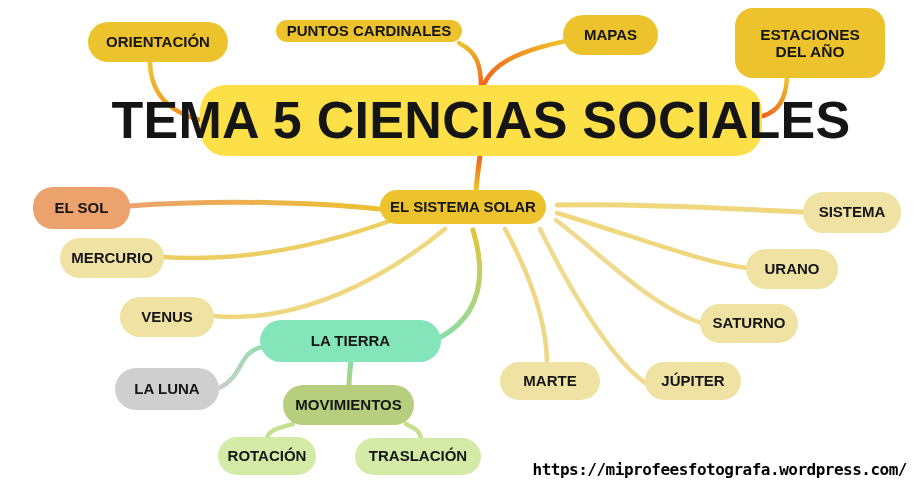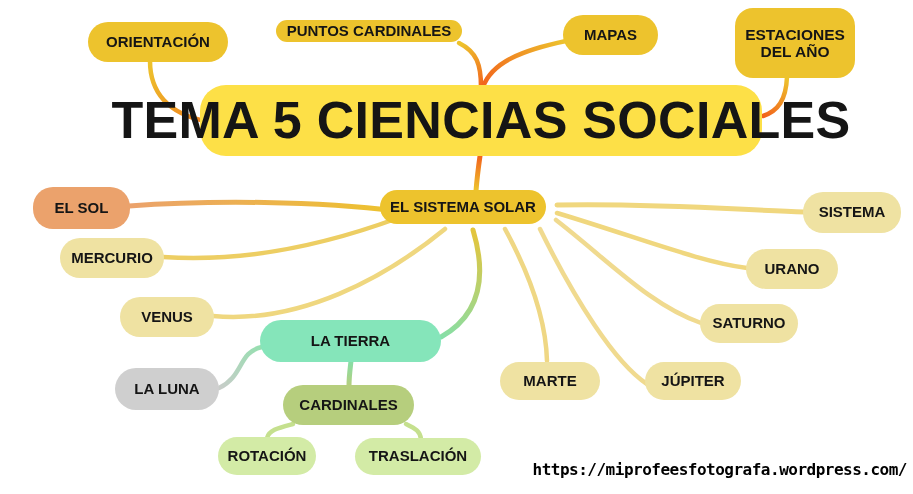--- a/index.html
+++ b/index.html
@@ -14,21 +14,21 @@
     font-size:15px;text-align:center;line-height:1.12;
   }
   .gold{background:#EDC32D;}
   .center{background:#fde047;border-radius:26px;font-size:52px;font-weight:800;letter-spacing:.3px;text-align:right;}
   .planet{background:#EFE2A2;}
   .sun{background:#EBA26C;}
   .earth{background:#85E5BA;border-radius:21px;}
   .moon{background:#CFCFCF;border-radius:21px;}
   .mov{background:#B6CE7D;}
   .movchild{background:#D3EBA6;}
-  .wrap{white-space:normal;font-size:15.5px;border-radius:18px;padding:0 3px;}
+  .wrap{white-space:normal;font-size:15.5px;border-radius:18px;padding:0 18px;}
   #watermark{
     position:absolute;right:6px;top:460px;color:#000;
     font-family:"DejaVu Sans Mono",monospace;font-weight:700;font-size:16px;letter-spacing:-0.5px;
   }
 </style>
 </head>
 <body>
 
 <div id="canvas">
 
@@ -108,18 +108,18 @@
   <div class="node planet" style="left:120px;top:297px;width:94px;height:40px;">VENUS</div>
 
   <div class="node planet" style="left:803px;top:192px;width:98px;height:41px;">SISTEMA</div>
   <div class="node planet" style="left:746px;top:249px;width:92px;height:40px;">URANO</div>
   <div class="node planet" style="left:700px;top:304px;width:98px;height:39px;">SATURNO</div>
   <div class="node planet" style="left:645px;top:362px;width:96px;height:38px;">JÚPITER</div>
   <div class="node planet" style="left:500px;top:362px;width:100px;height:38px;">MARTE</div>
 
   <div class="node earth" style="left:260px;top:320px;width:181px;height:42px;">LA TIERRA</div>
   <div class="node moon" style="left:115px;top:368px;width:104px;height:42px;">LA LUNA</div>
-  <div class="node mov" style="left:283px;top:385px;width:131px;height:40px;">CARDINALES</div>
+  <div class="node mov" style="left:283px;top:385px;width:131px;height:40px;">MOVIMIENTOS</div>
   <div class="node movchild" style="left:218px;top:437px;width:98px;height:38px;">ROTACIÓN</div>
   <div class="node movchild" style="left:355px;top:438px;width:126px;height:37px;">TRASLACIÓN</div>
 
   <div id="watermark">https://miprofeesfotografa.wordpress.com/</div>
 </div>
 
 </body></html>

